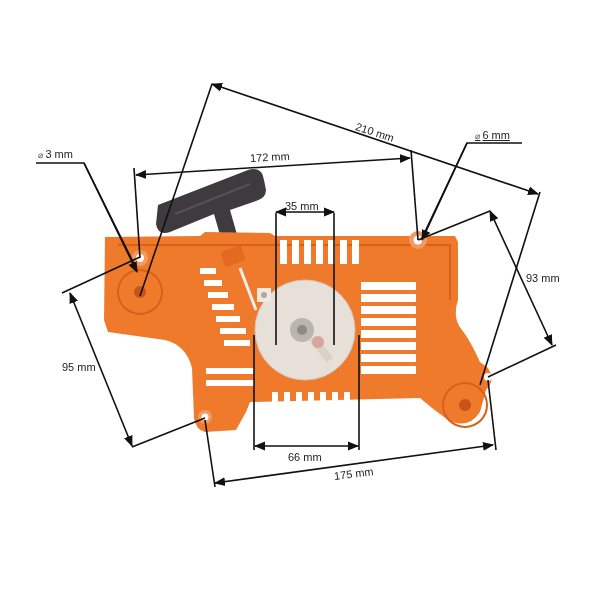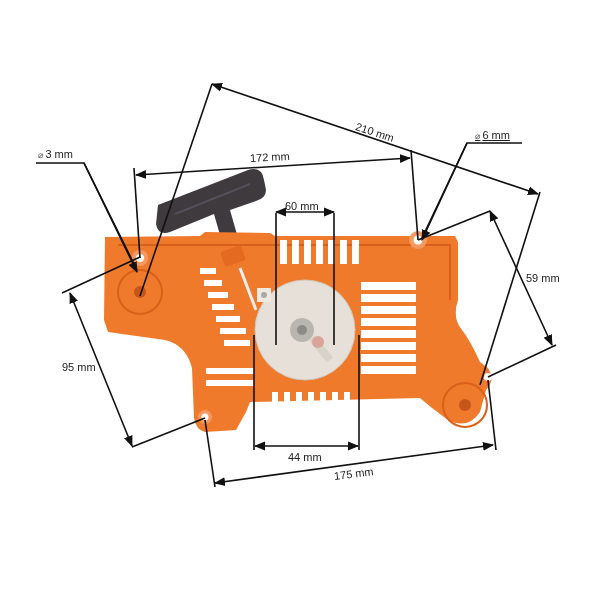--- a/index.html
+++ b/index.html
@@ -133,18 +133,18 @@
   </svg>
 
   <div class="label" style="left:38px;top:148px;">
     <span class="diam">⌀</span><span>3 mm</span>
   </div>
   <div class="label" style="left:356px;top:120px;transform:rotate(18deg);">210 mm</div>
   <div class="label" style="left:250px;top:152px;transform:rotate(-3deg);">172 mm</div>
   <div class="label" style="left:475px;top:129px;text-decoration:underline;">
     <span class="diam">⌀</span><span>6 mm</span>
   </div>
-  <div class="label" style="left:285px;top:200px;">60 mm</div>
-  <div class="label" style="left:526px;top:272px;">59 mm</div>
+  <div class="label" style="left:285px;top:200px;">35 mm</div>
+  <div class="label" style="left:526px;top:272px;">93 mm</div>
   <div class="label" style="left:62px;top:361px;">95 mm</div>
-  <div class="label" style="left:288px;top:451px;">44 mm</div>
+  <div class="label" style="left:288px;top:451px;">66 mm</div>
   <div class="label" style="left:334px;top:470px;transform:rotate(-7deg);">175 mm</div>
 </div>
 
 </body></html>

